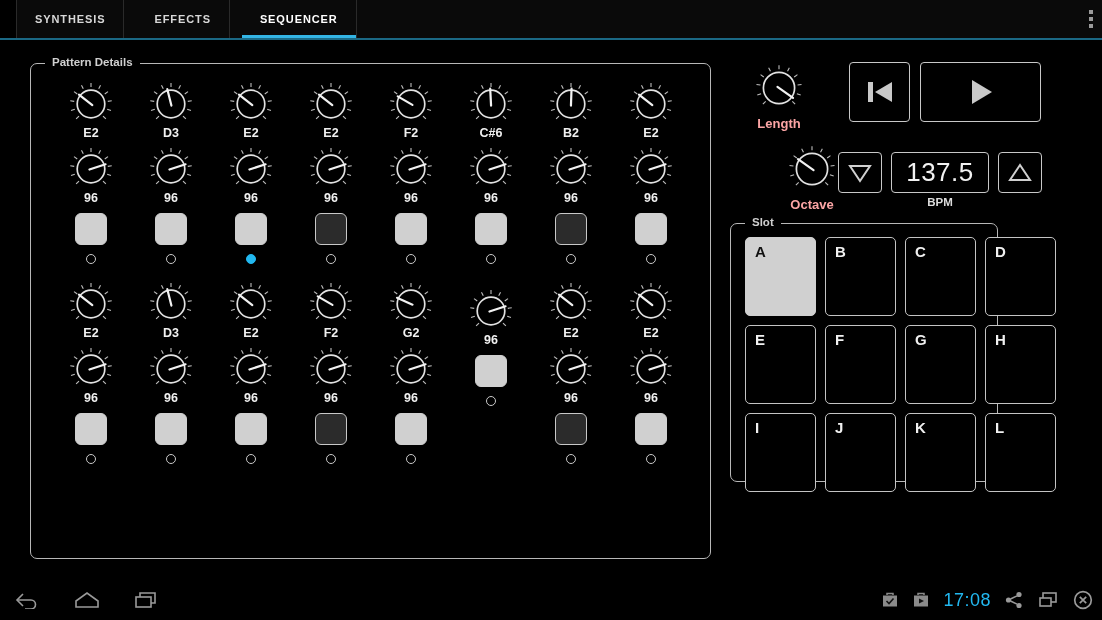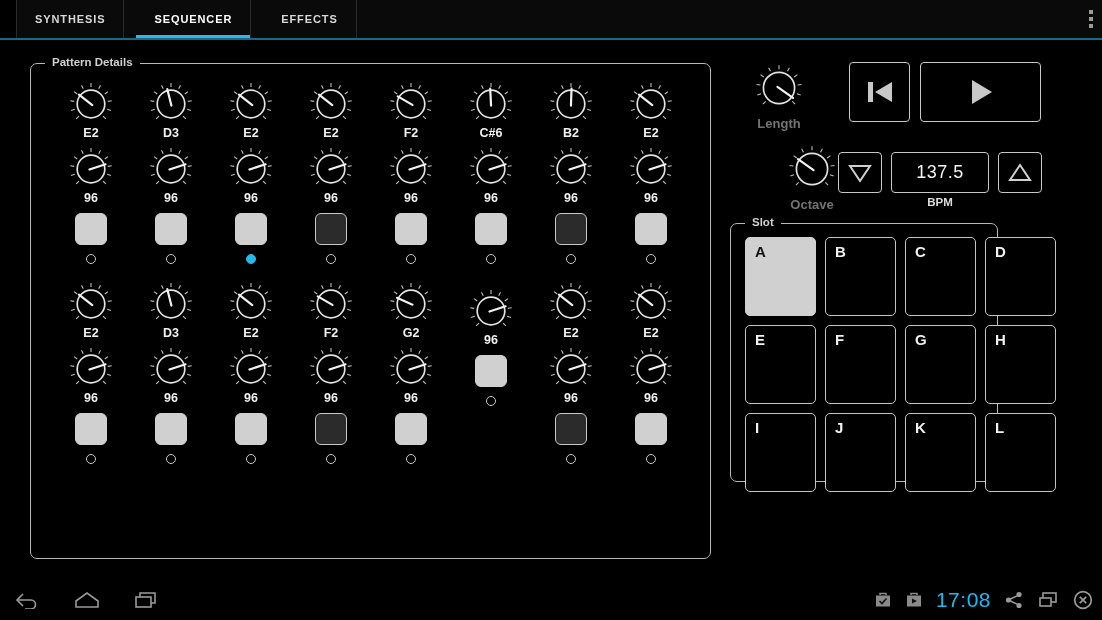--- a/index.html
+++ b/index.html
@@ -61,21 +61,21 @@
   .knob-wrap { position:relative; width:56px; display:flex; flex-direction:column; align-items:center; }
   .knob { position:relative; width:52px; height:46px; }
   .knob svg { display:block; width:52px; height:46px; }
   .knob-label {
     margin-top:-1px;
     font-size:12.5px; font-weight:bold; color:#f0f0f0;
     line-height:13px; text-align:center;
   }
   .big-knob { width:58px; height:52px; }
   .big-knob svg { width:58px; height:52px; }
-  .big-knob-label { font-size:13px; font-weight:bold; color:#737373; margin-top:1px; }
+  .big-knob-label { font-size:13px; font-weight:bold; color:#fca5a5; margin-top:1px; }
 
   
   .steprow { position:absolute; display:flex; }
   .stepcol { width:80px; display:flex; flex-direction:column; align-items:center; }
   .pad {
     width:32px; height:32px; border-radius:6px;
     margin-top:8px;
   }
   .pad.on  { background:#d0d0d0; border:1px solid #d0d0d0; }
   .pad.off { background:#2b2b2b; border:1px solid #c8c8c8; }
@@ -89,21 +89,21 @@
   
   .btn-outline {
     border:1px solid #c8c8c8; border-radius:4px; background:#000;
     display:flex; align-items:center; justify-content:center;
   }
   #rewind-button { position:absolute; left:849px; top:62px; width:61px; height:60px; }
   #play-button   { position:absolute; left:920px; top:62px; width:121px; height:60px; }
   #bpm-down-button { position:absolute; left:838px; top:152px; width:44px; height:41px; }
   #bpm-display     { position:absolute; left:891px; top:152px; width:98px; height:41px; }
   #bpm-up-button   { position:absolute; left:998px; top:152px; width:44px; height:41px; }
-  #bpm-value { font-size:18px; color:#f2f2f2; letter-spacing:0.5px; }
+  #bpm-value { font-size:26px; color:#f2f2f2; letter-spacing:0.5px; }
   #bpm-caption {
     position:absolute; left:891px; top:196px; width:98px;
     text-align:center; font-size:11.5px; font-weight:bold; color:#dcdcdc;
   }
 
   
   #slot-grid {
     position:absolute; left:14px; top:13px;
     display:grid;
     grid-template-columns:repeat(4,71px);
@@ -122,36 +122,36 @@
   .sysbar {
     position:absolute; left:0; bottom:0; width:1102px; height:40px;
     background:#000;
   }
   .navkeys { position:absolute; left:10px; top:0; height:40px; display:flex; align-items:center; gap:26px; }
   .navkeys > div { width:34px; height:40px; display:flex; align-items:center; justify-content:center; }
   .statusicons {
     position:absolute; right:8px; top:0; height:40px;
     display:flex; align-items:center; gap:13px;
   }
-  #status-clock { font-size:21px; color:#22b8f0; letter-spacing:0.5px; }
+  #status-clock { font-size:18px; color:#22b8f0; letter-spacing:0.5px; }
 </style>
 </head>
 <body>
 
 <div id="app">
 
   <div class="tabbar">
     <div class="tab">
       <span>SYNTHESIS</span>
     </div>
+    <div class="tab">
+      <span>EFFECTS</span>
+    </div>
     <div class="tab active">
       <span>SEQUENCER</span>
-    </div>
-    <div class="tab">
-      <span>EFFECTS</span>
     </div>
     <div class="overflow-menu">
       <i></i>
         <i></i>
         <i></i>
     </div>
   </div>
   <div class="tabbar-underline"></div>
 
   <fieldset class="panel" id="pattern-panel">

